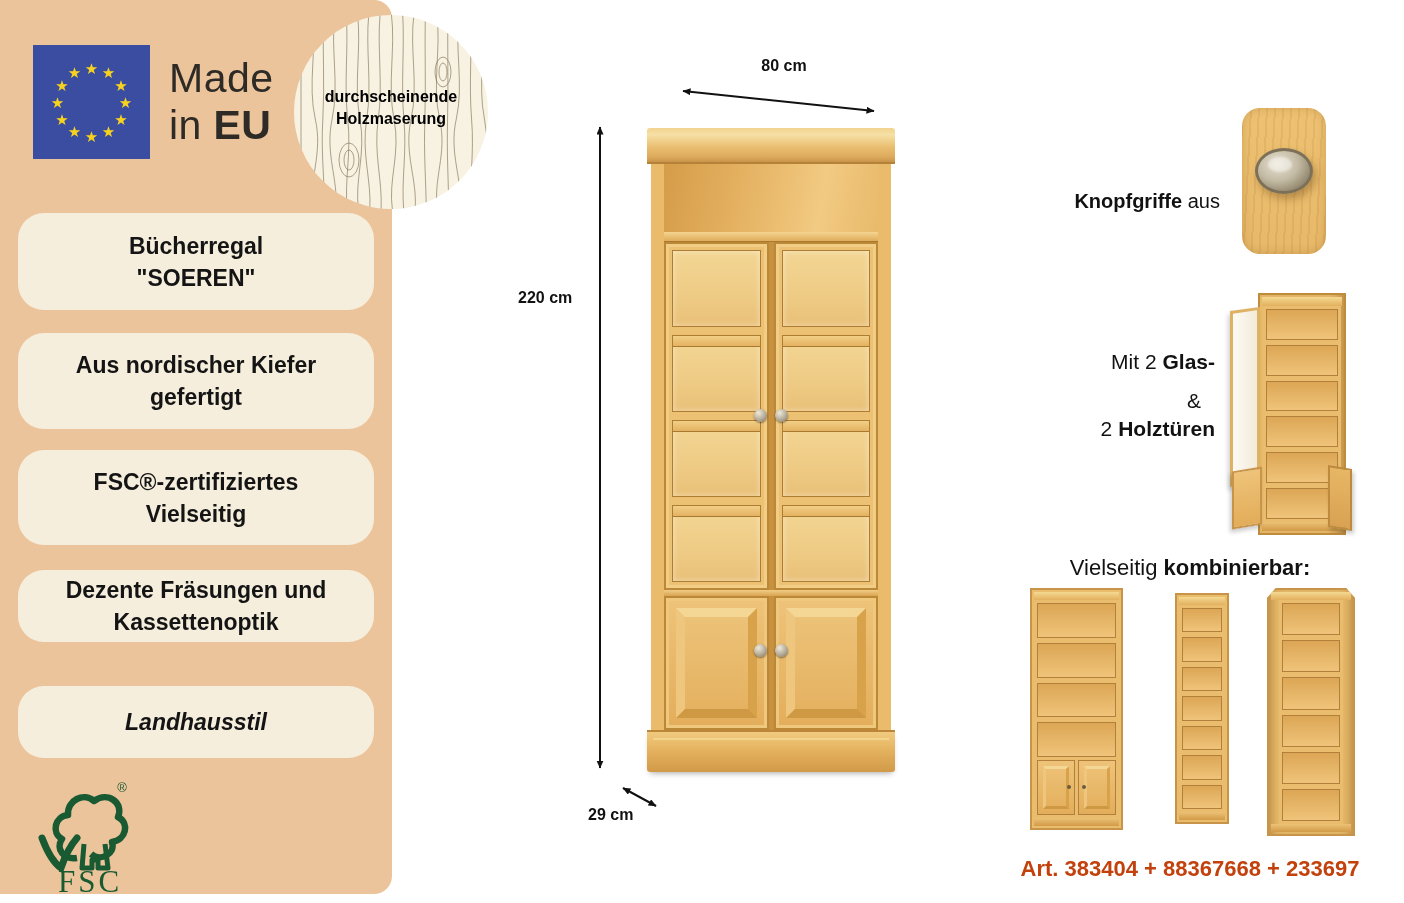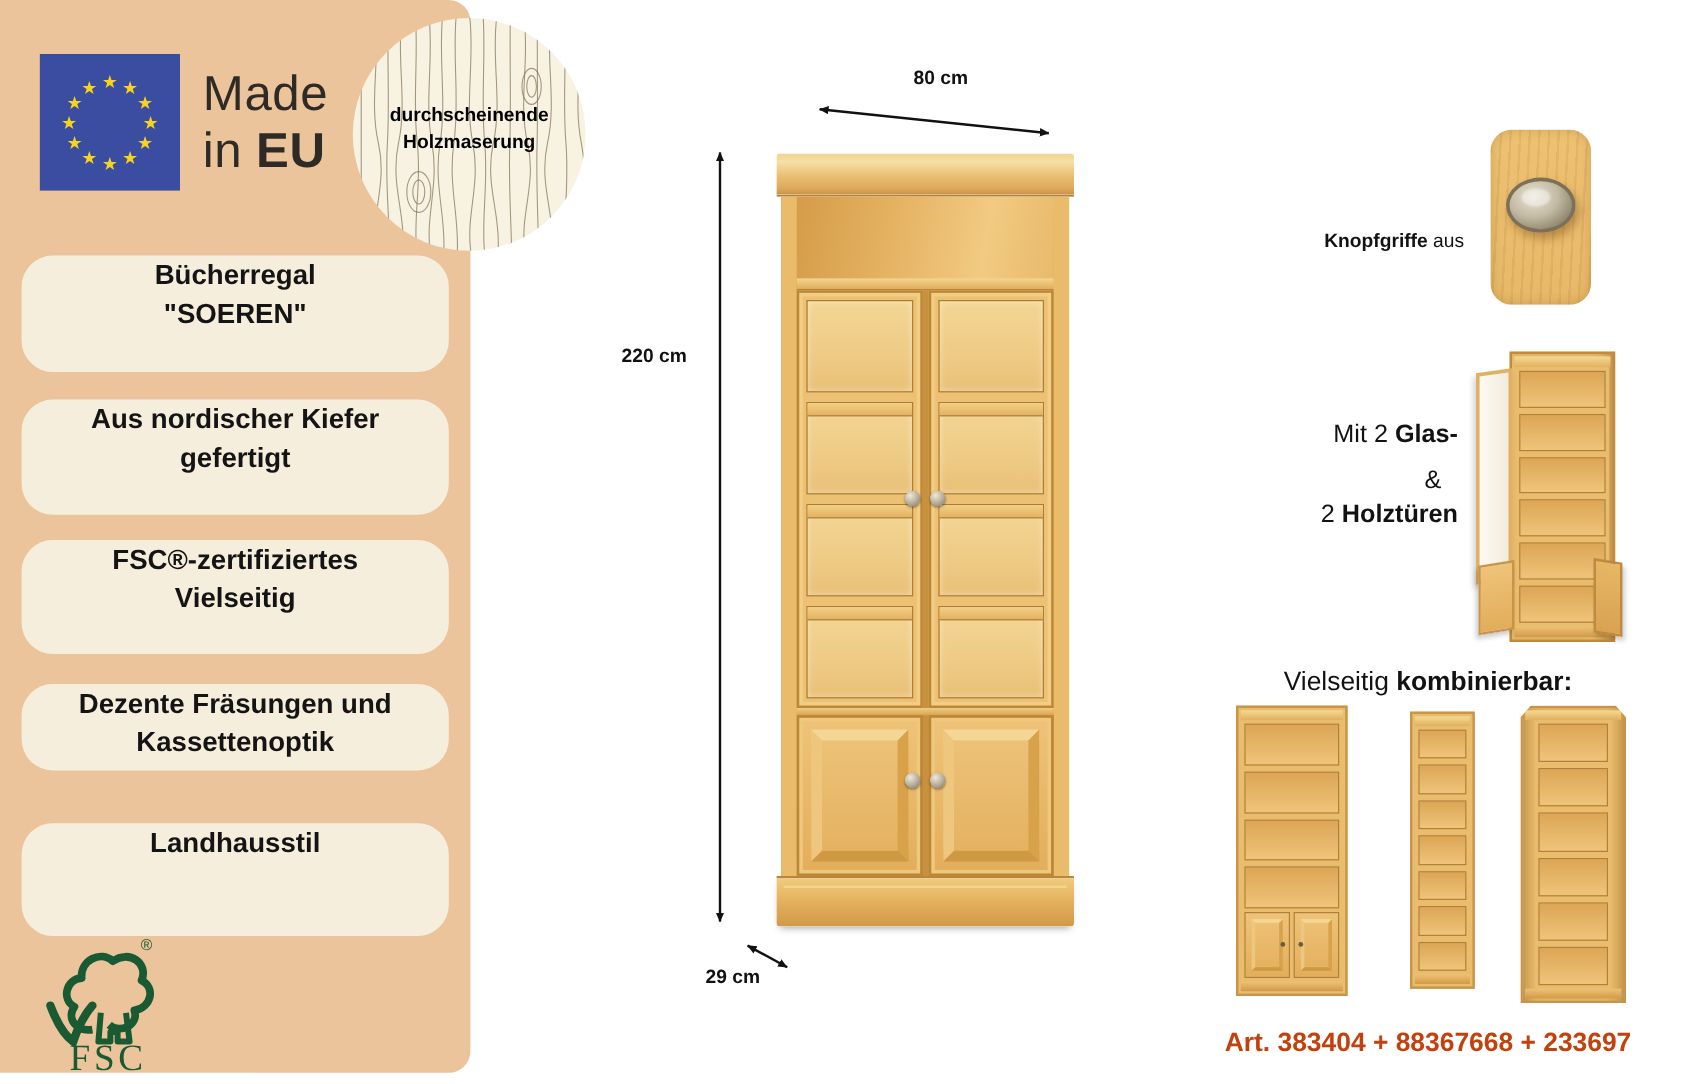--- a/index.html
+++ b/index.html
@@ -14,26 +14,26 @@
   .made-in { position:absolute; left:169px; top:55px; line-height:47px;
              font-size:41px; color:#2e2b27; letter-spacing:.5px; }
   .made-in .mi-bold { font-weight:800; }
 
   .wood-badge { position:absolute; left:293px; top:14px; width:196px; height:196px; z-index:3; }
   .wood-badge svg { position:absolute; inset:0; }
   .wood-badge-label { position:absolute; left:0; right:0; top:72px; text-align:center;
                       font-weight:700; font-size:16px; line-height:22px; color:#000000; }
 
   .card { position:absolute; left:18px; width:356px; background:#f6eedd; border-radius:26px;
-          display:flex; flex-direction:column; justify-content:flex-start; align-items:center;
+          display:flex; flex-direction:column; justify-content:center; align-items:center;
           text-align:center; font-weight:700; font-size:23px; line-height:32px; color:#141414; }
   .card-line:empty { display:none; }
   .c1 { top:213px; height:97px; } .c2 { top:333px; height:96px; }
   .c3 { top:450px; height:95px; } .c4 { top:570px; height:72px; }
-  .c5 { top:686px; height:94px; }
+  .c5 { top:686px; height:72px;font-style:italic; }
 
   .fsc { position:absolute; left:34px; top:778px; width:100px; height:118px; }
 
   
   .overlay { position:absolute; inset:0; pointer-events:none; }
   .dim { position:absolute; font-weight:700; font-size:16px; color:#111; white-space:nowrap; }
   .dim-w { left:744px; top:57px; width:80px; text-align:center; }
   .dim-h { left:518px; top:289px; }
   .dim-d { left:588px; top:806px; }
 
@@ -72,21 +72,21 @@
   .gk-l { top:48%; left:calc(50% - 17px); } .gk-r { top:48%; left:calc(50% + 4px); }
   .wk-l { top:36%; left:calc(50% - 17px); } .wk-r { top:36%; left:calc(50% + 4px); }
   .bs-plinth { position:absolute; bottom:0; left:0; right:0; height:42px;
     background:linear-gradient(180deg,#f0ca81 0%,#e9bb69 30%,#e0ab58 60%,#d09a48 100%);
     border-top:2px solid #bb8638; box-shadow:0 4px 6px -3px rgba(0,0,0,.35);
     border-radius:0 0 3px 3px; }
   .bs-plinth::before { content:""; position:absolute; top:6px; left:6px; right:6px; height:2px;
     background:#f4d994; opacity:.8; }
 
   
-  .caption { position:absolute; font-size:16px; color:#121212; }
+  .caption { position:absolute; font-size:20px; color:#121212; }
   .knob-caption { left:1020px; top:188px; width:200px; text-align:right; line-height:27px; }
   .doors-caption { left:1035px; top:350px; width:180px; text-align:right; font-size:21px; }
   .doors-caption .dc-amp { margin:15px 14px 4px 0; }
   .combo-caption { left:1020px; top:555px; width:340px; text-align:center; font-size:22px; }
   .articles { position:absolute; left:980px; top:856px; width:420px; text-align:center;
               font-weight:700; font-size:22px; color:#c2410c; }
   b { font-weight:700; }
   .gap-r { margin-right:.28em; }
 
   .knob-tile { position:absolute; left:1242px; top:108px; width:84px; height:146px;

